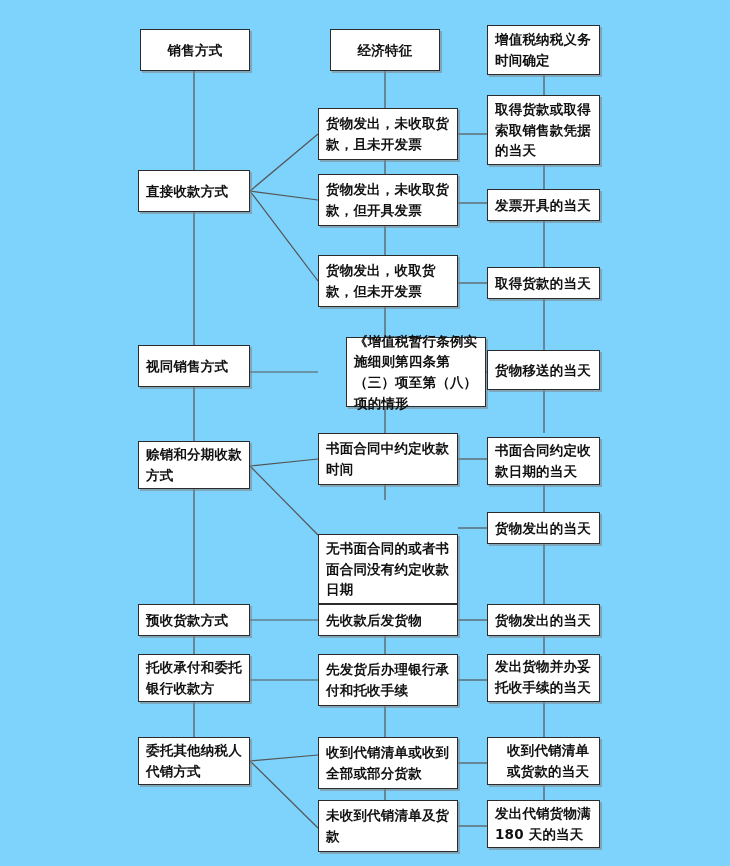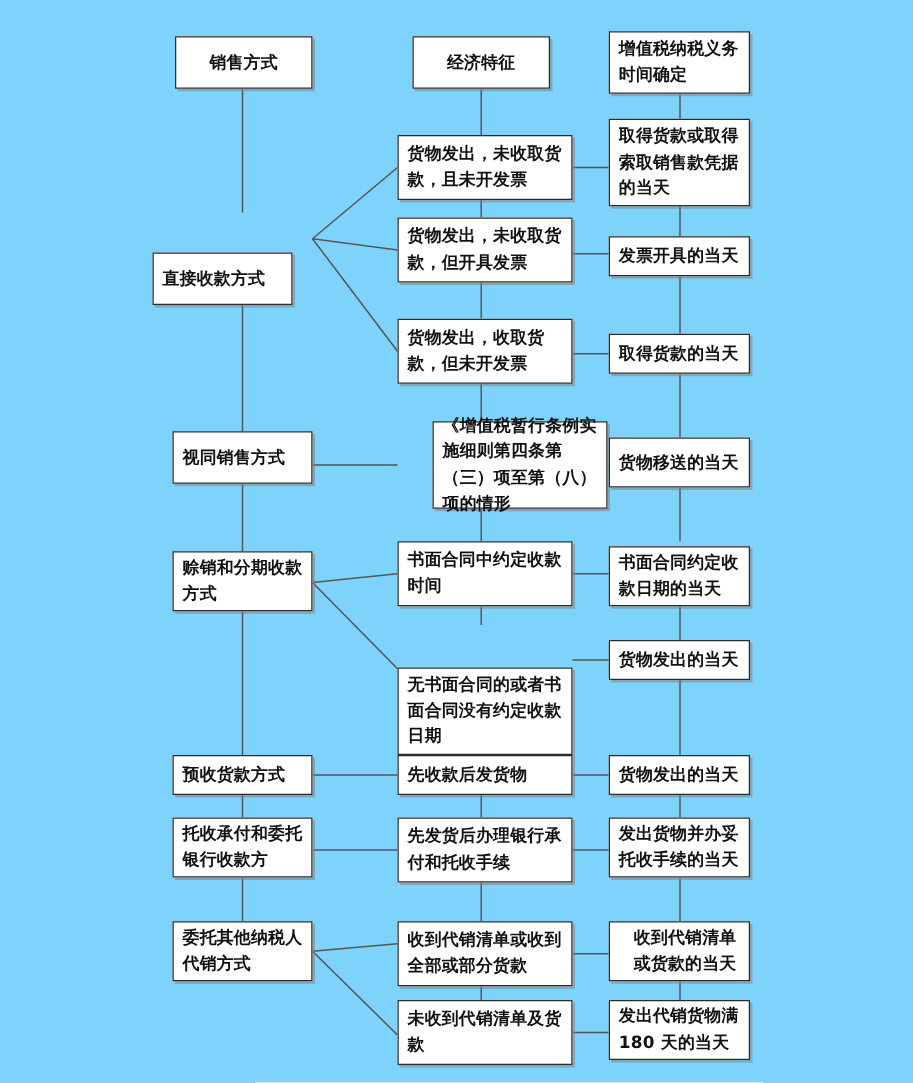--- a/index.html
+++ b/index.html
@@ -119,21 +119,21 @@
   <div id="nodes-layer">
       <div class="node center" style="left: 140px; top: 29px; width: 110px; height: 42px;">
         <span class="txt">销售方式</span>
       </div>
       <div class="node center" style="left: 330px; top: 29px; width: 110px; height: 42px;">
         <span class="txt">经济特征</span>
       </div>
       <div class="node" style="left: 487px; top: 25px; width: 113px; height: 50px;">
         <span class="txt">增值税纳税义务时间确定</span>
       </div>
-      <div class="node" style="left: 122px; top: 170px; width: 112px; height: 42px; margin-top: 32px;">
+      <div class="node" style="left: 138px; top: 170px; width: 112px; height: 42px;">
         <span class="txt">直接收款方式</span>
       </div>
       <div class="node" style="left: 138px; top: 345px; width: 112px; height: 42px;">
         <span class="txt">视同销售方式</span>
       </div>
       <div class="node" style="left: 138px; top: 441px; width: 112px; height: 48px;">
         <span class="txt">赊销和分期收款方式</span>
       </div>
       <div class="node" style="left: 138px; top: 604px; width: 112px; height: 32px;">
         <span class="txt">预收货款方式</span>

